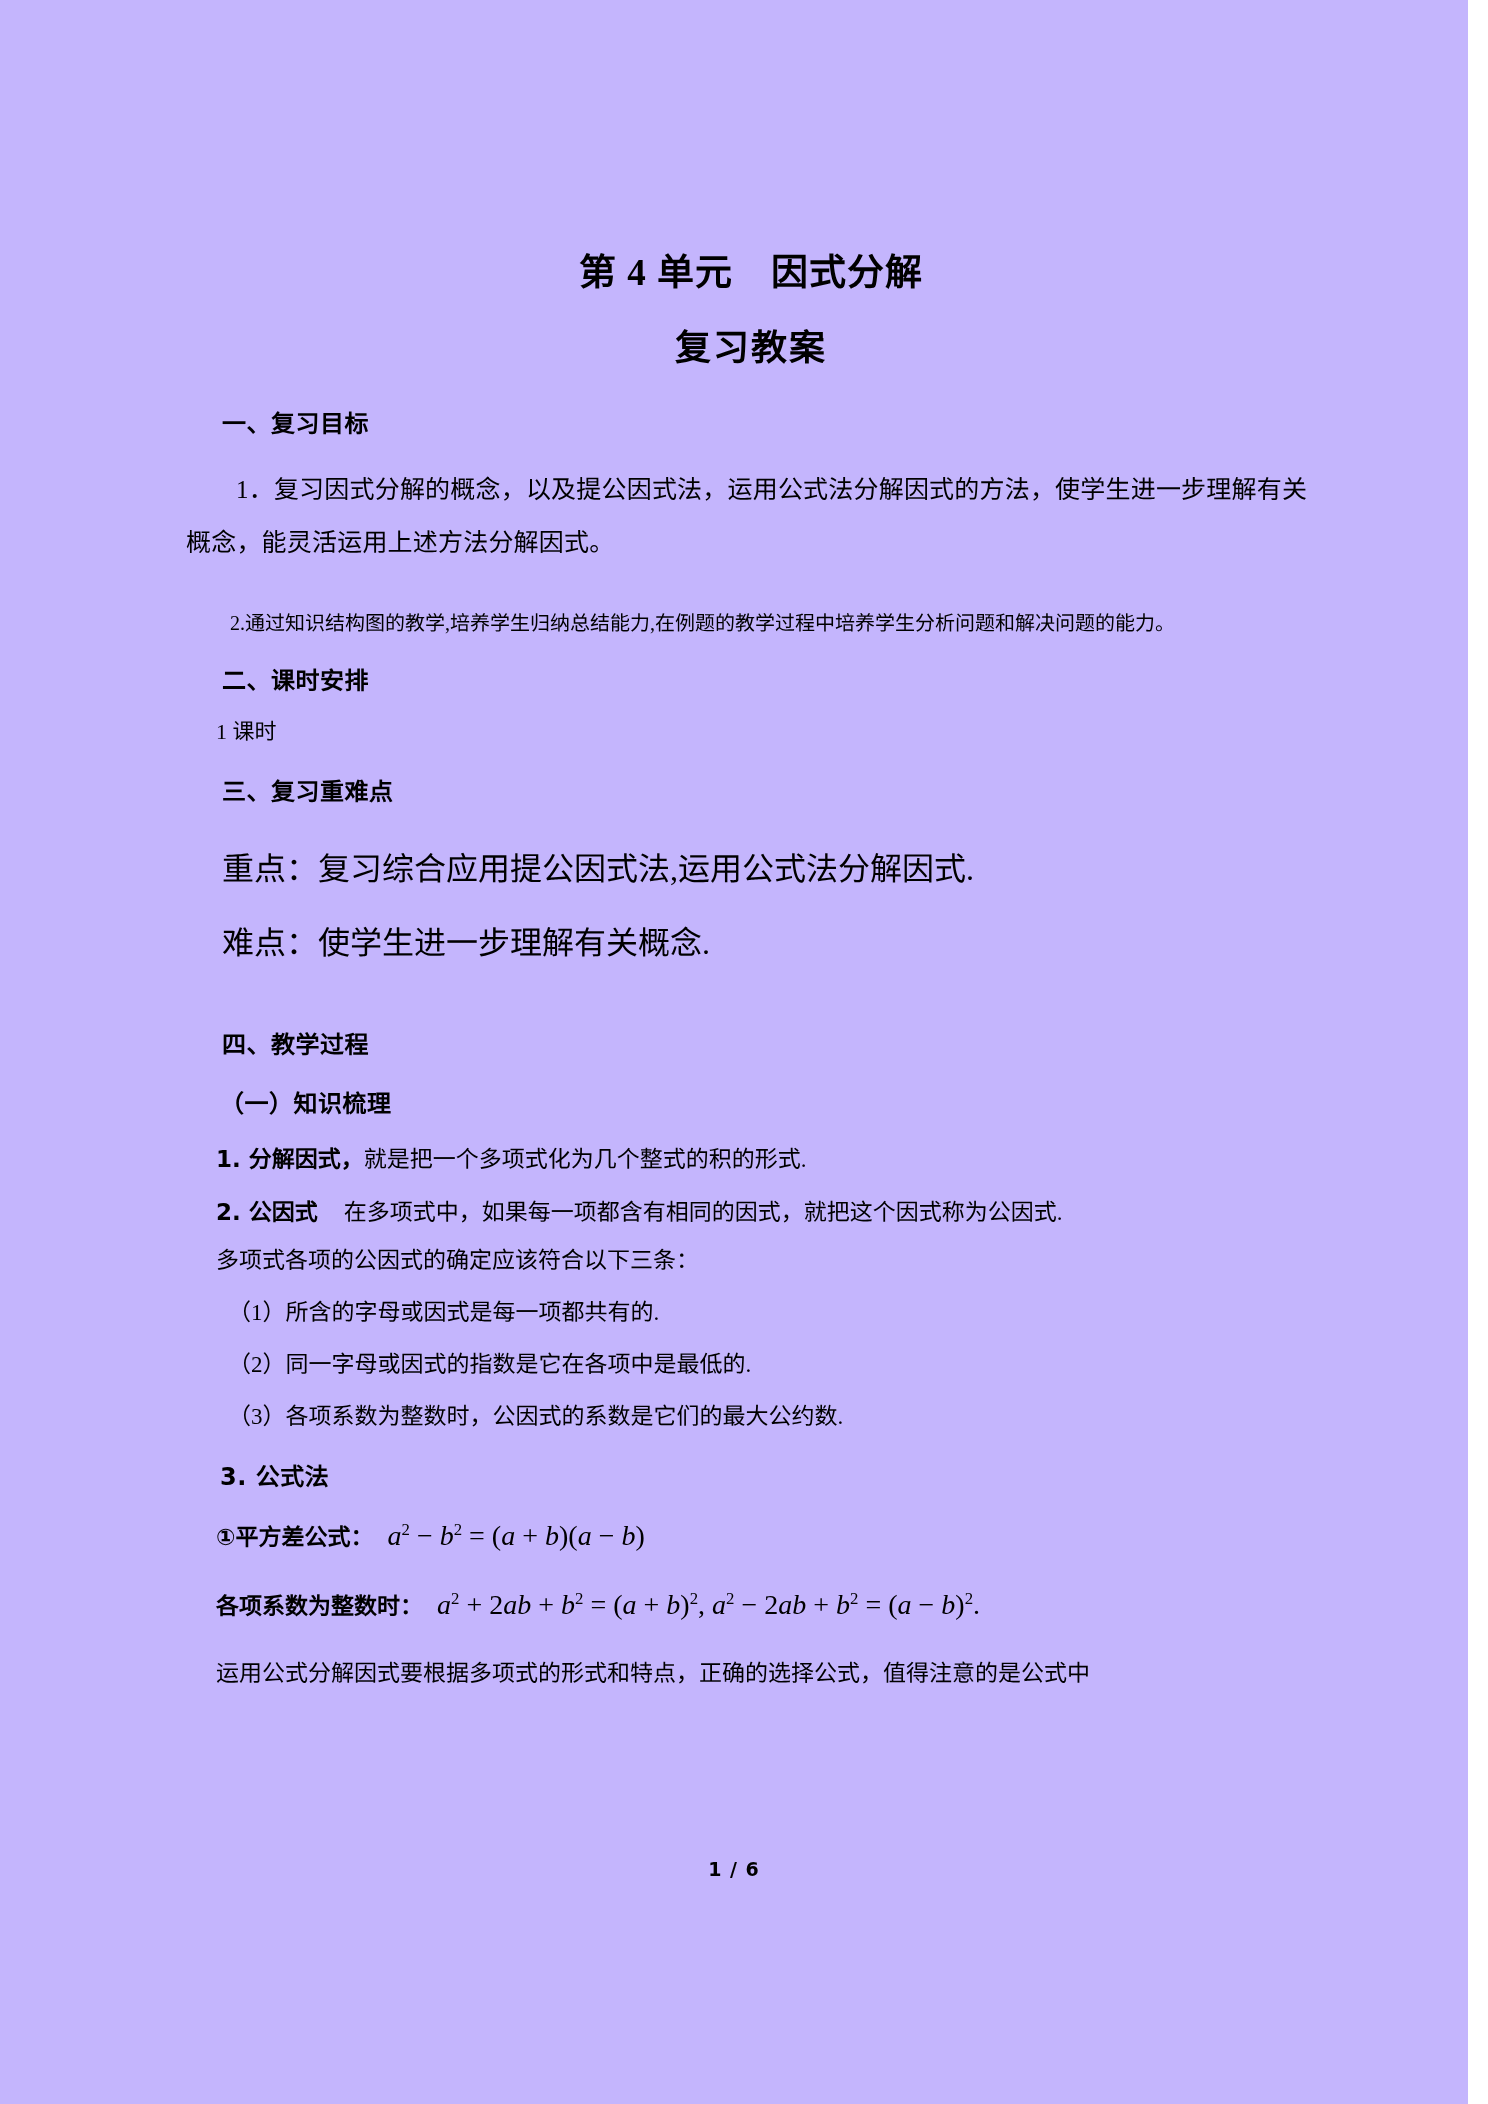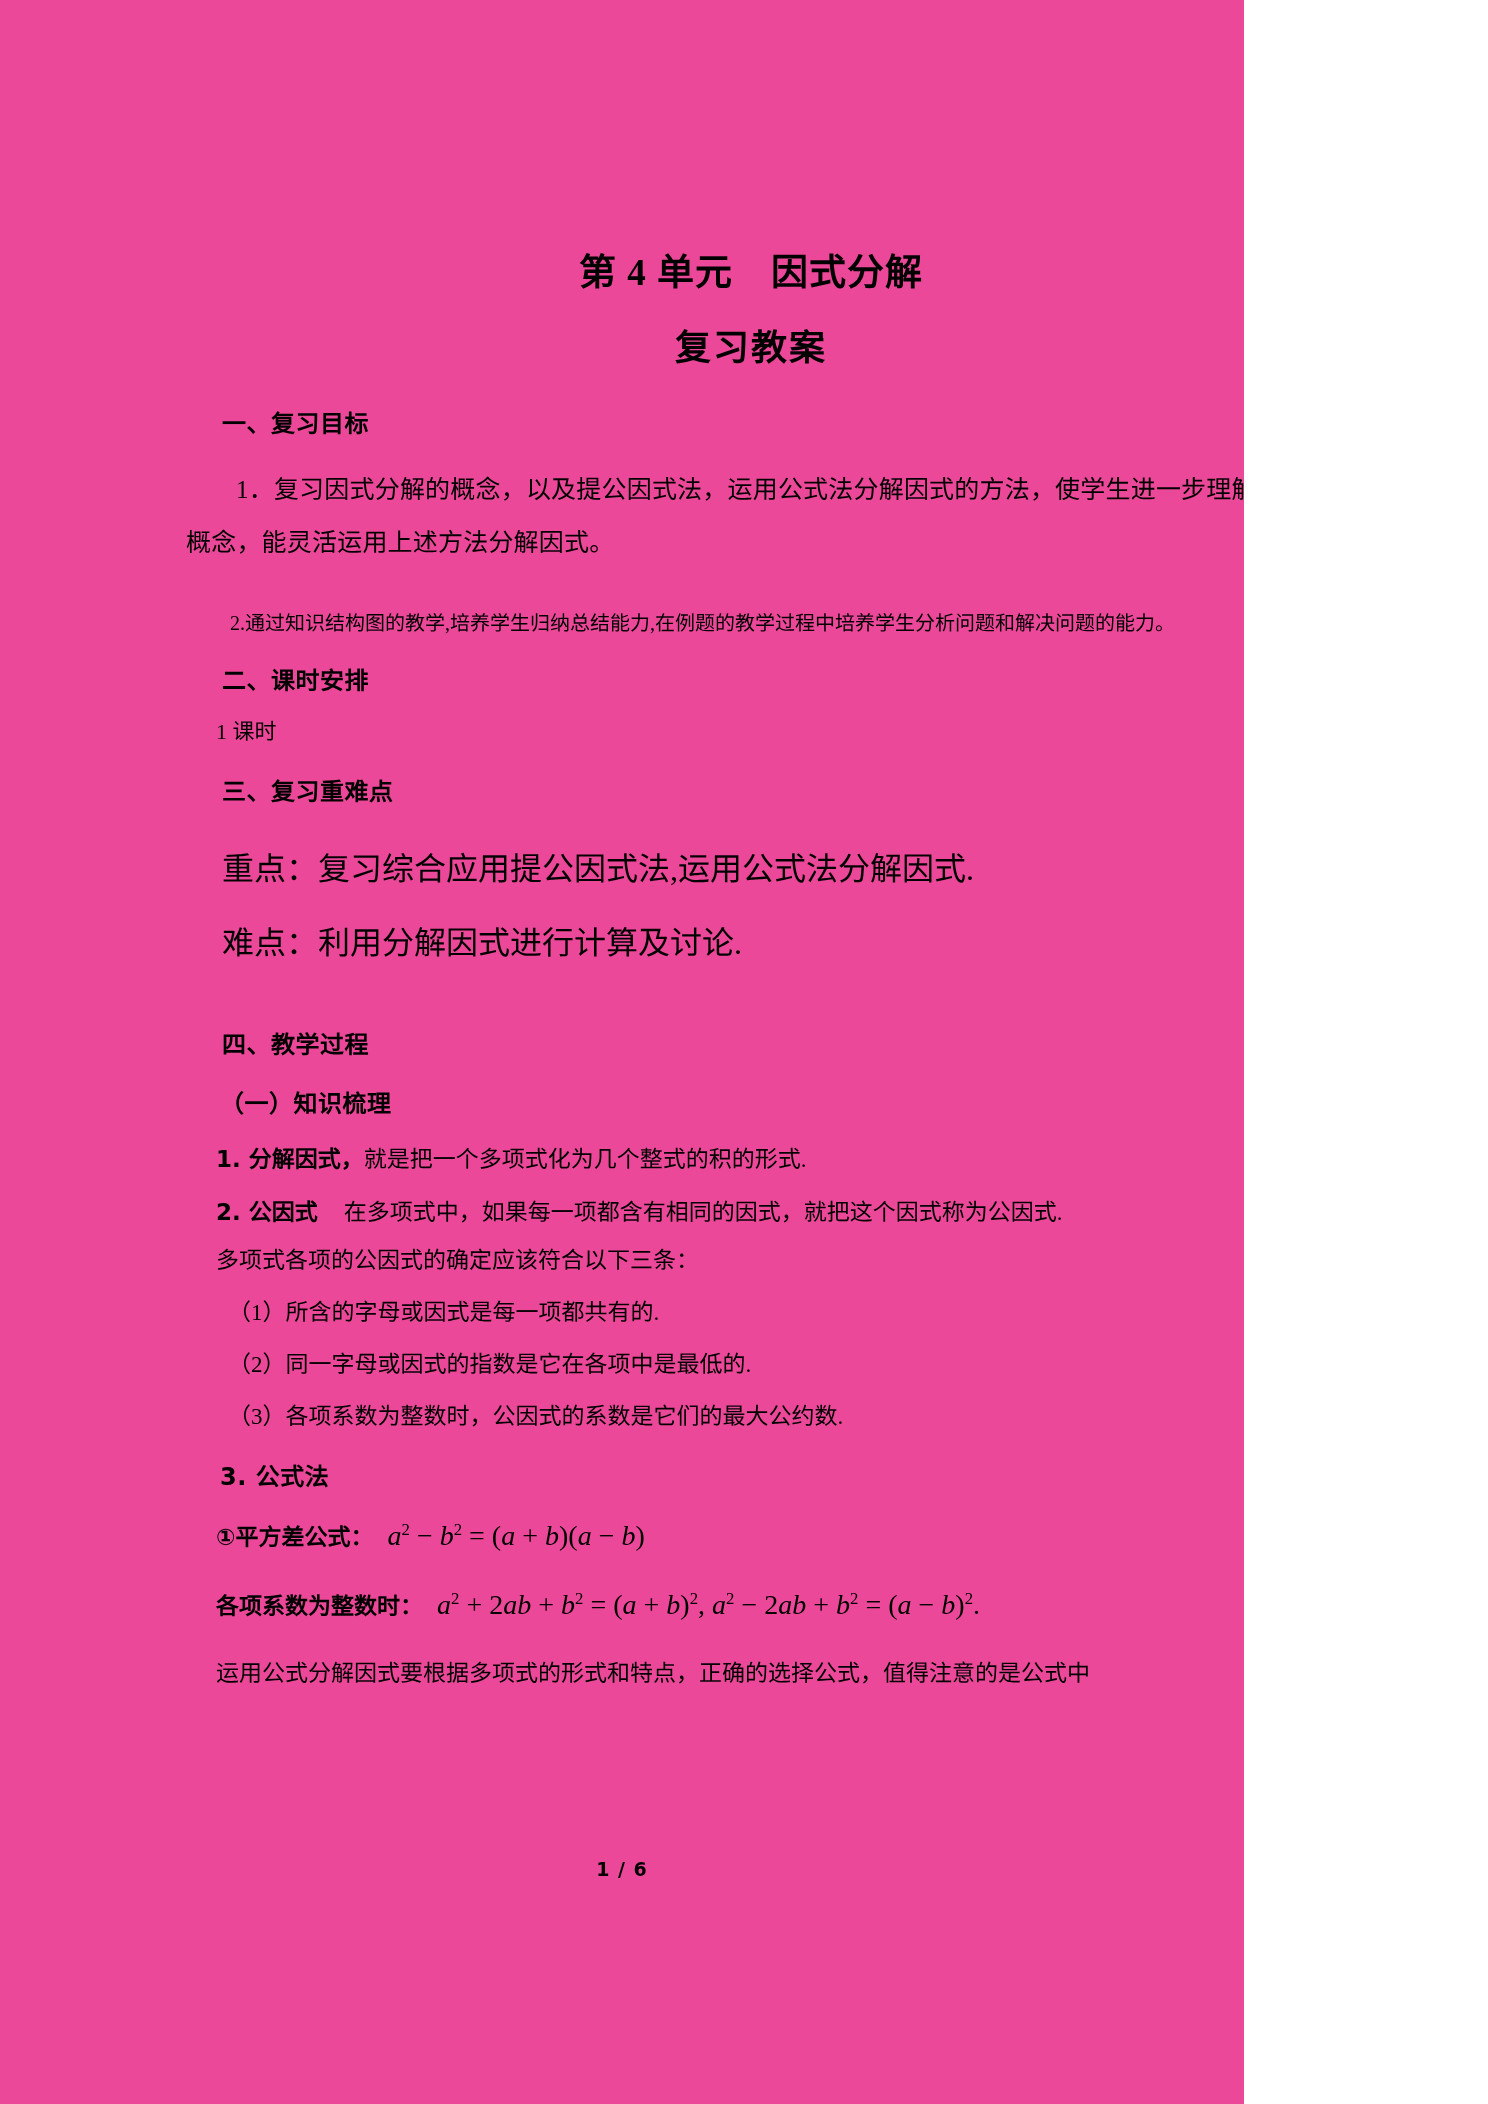--- a/index.html
+++ b/index.html
@@ -6,23 +6,23 @@
     margin: 0;
     padding: 0;
     background: #ffffff;
   }
   body {
     font-family: "Liberation Serif", "DejaVu Serif", serif;
     color: #000000;
   }
   .page {
     position: relative;
-    width: 1244px;
+    width: 1468px;
     height: 2104px;
-    background: #ec4899;
+    background: #c4b5fd;
     box-sizing: border-box;
     padding: 8px;
     overflow: hidden;
   }
   .content {
     position: absolute;
     left: 186px;
     top: 0;
     width: 1130px;
   }
@@ -187,21 +187,21 @@
     <div class="h-sec">二、课时安排</div>
     <div class="sp-16"></div>
     <p class="p-plain">1 课时</p>
 
     <div class="sp-20"></div>
 
     <div class="h-sec">三、复习重难点</div>
     <div class="sp-42"></div>
     <p class="p-ind">重点：复习综合应用提公因式法,运用公式法分解因式.</p>
     <div class="sp-34"></div>
-    <p class="p-ind">难点：利用分解因式进行计算及讨论.</p>
+    <p class="p-ind">难点：使学生进一步理解有关概念.</p>
 
     <div class="sp-42"></div>
     <div class="sp-20"></div>
 
     <div class="h-sec">四、教学过程</div>
     <div class="sp-20"></div>
     <div class="h-sub">（一）知识梳理</div>
 
     <div class="sp-16"></div>
 

